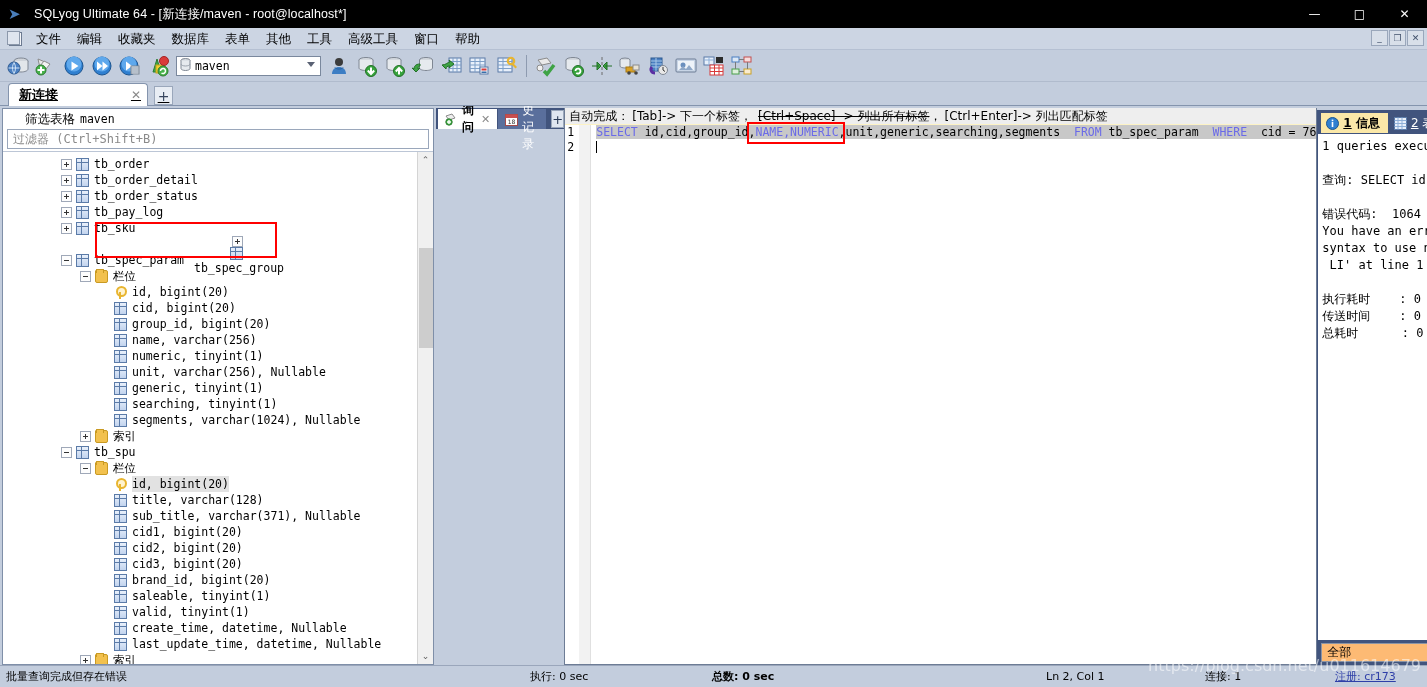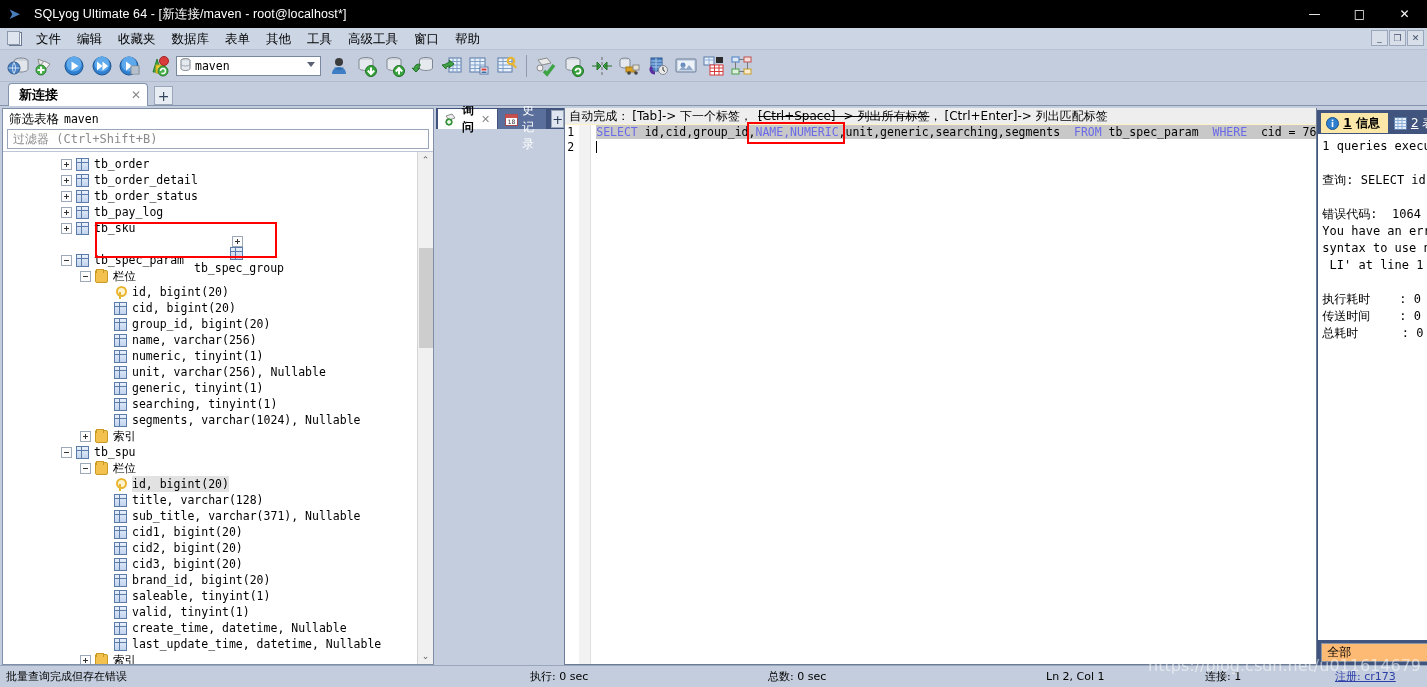--- a/index.html
+++ b/index.html
@@ -150,20 +150,21 @@
   }
 
   
   .conn-tabs {
     height: 24px;
     background: #c3cddd;
     display: flex; align-items: flex-end;
     flex: 0 0 24px;
     padding-left: 8px;
     position: relative;
+    text-decoration: underline;
   }
   .conn-tabs:after {
     content: ""; position: absolute;
     left: 0; right: 0; bottom: 0; height: 1px;
     background: #8494ad;
   }
   .conn-tab {
     height: 23px;
     min-width: 140px;
     background: #ffffff;
@@ -212,20 +213,21 @@
   .filter-row {
     height: 20px;
     display: flex; align-items: center;
     padding-left: 6px;
     background: #ffffff;
     flex: 0 0 20px;
   }
   .filter-row .ftext {
     font-size: 12.5px; color: #000;
     font-family: Liberation Mono, monospace;
+    margin-left: 16px;
   }
   .filter-row .fdb {
     font-family: "DejaVu Sans Mono", monospace;
     font-size: 11.5px; color: #000; margin-left: 5px;
   }
   .filter-input {
     height: 20px;
     margin: 0 4px 2px 4px;
     border: 1px solid #9aa7bb;
     background: #fff;
@@ -531,21 +533,21 @@
     background: #c3cddd;
     border-top: 1px solid #9aa6bb;
     display: flex; align-items: center;
     position: relative;
     font-size: 11px;
     color: #000;
     font-family: "DejaVu Sans", sans-serif;
   }
   .statusbar .s1 { position: absolute; left: 6px; }
   .statusbar .s2 { position: absolute; left: 530px; }
-  .statusbar .s3 { position: absolute; left: 768px; }
+  .statusbar .s3 { position: absolute; left: 712px; font-weight: bold; }
   .statusbar .s4 { position: absolute; left: 1046px; }
   .statusbar .s5 { position: absolute; left: 1205px; }
   .statusbar .s6 {
     position: absolute; left: 1335px;
     color: #2f3fa8; text-decoration: underline;
   }
   .watermark {
     position: absolute;
     right: 6px; bottom: 12px;
     color: rgba(255,255,255,0.55);

